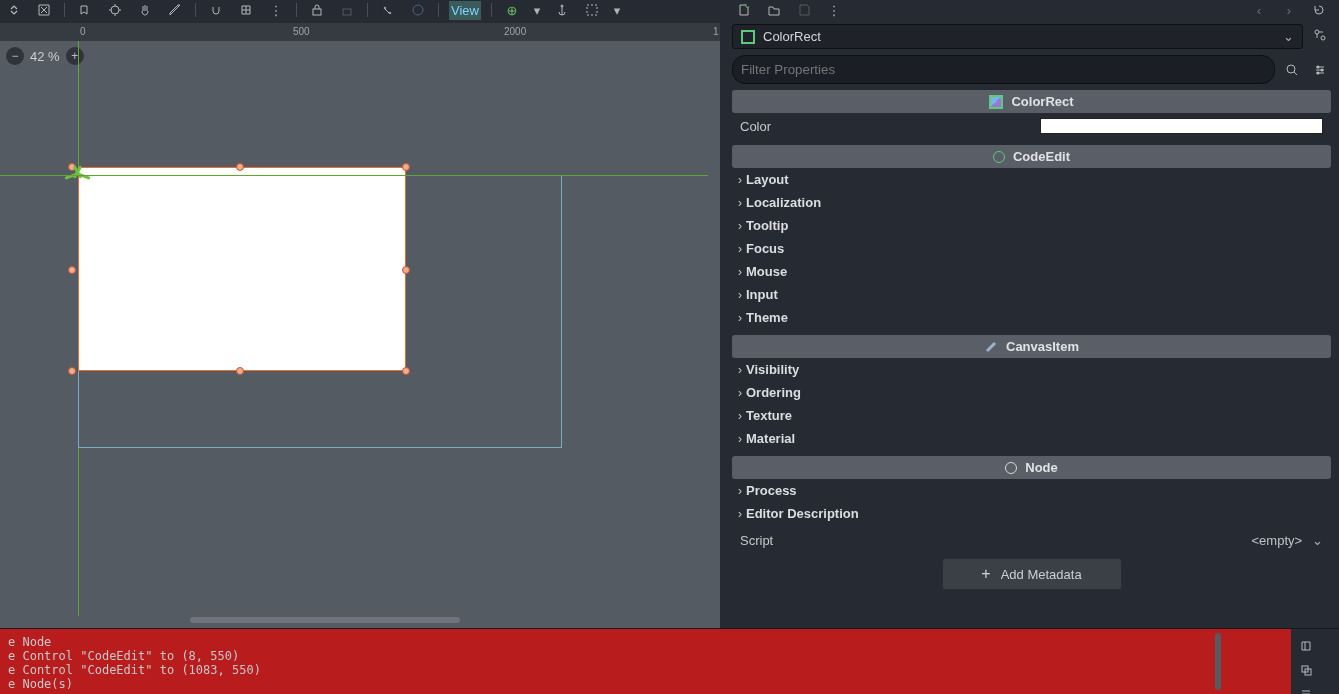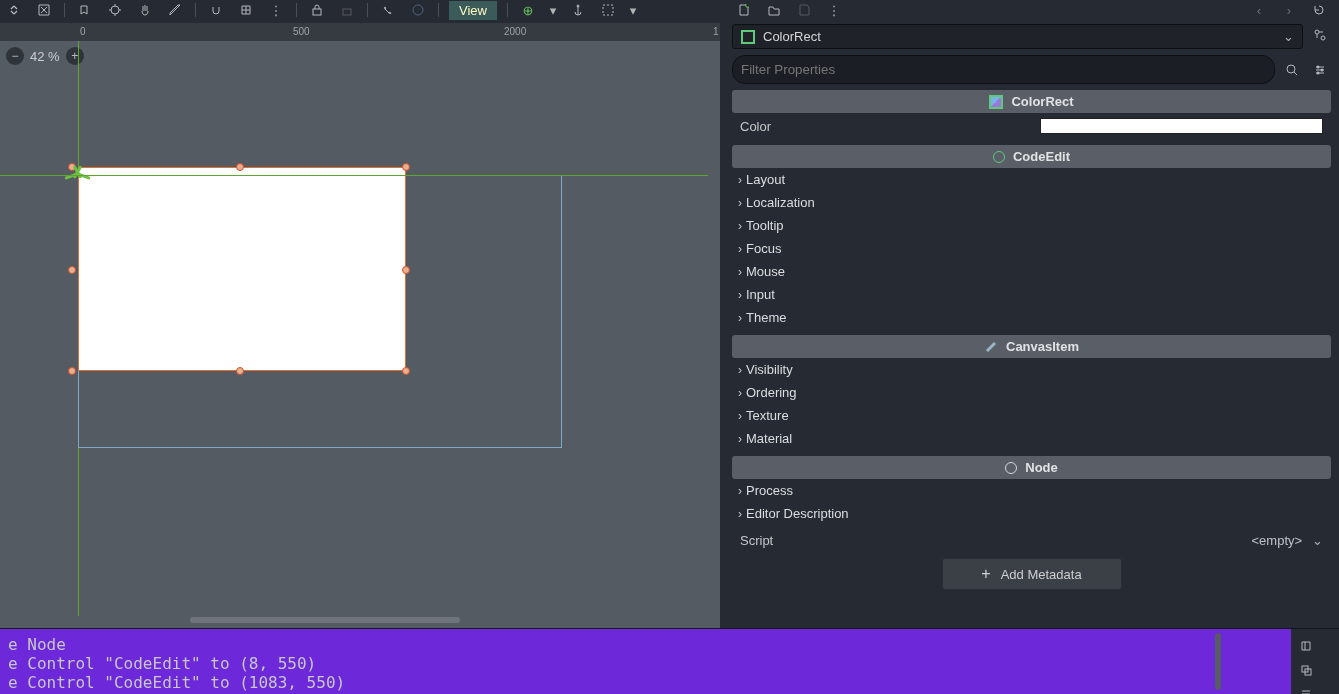--- a/index.html
+++ b/index.html
@@ -28,23 +28,23 @@
 }
 .tb-icon {
   width: 20px; height: 16px;
   display: flex; align-items: center; justify-content: center;
   color: #b0b2b4;
   cursor: pointer;
 }
 .tb-sep { width: 1px; height: 14px; background: #4a4f57; }
 .view-btn {
   background: #3b5a5a;
-  padding: 2px 10px;
+  padding: 2px 2px;
   border-radius: 0;
-  color: #fef9c3;
+  color: #7dd3fc;
 }
 
 
 .canvas-wrap { flex: 1; position: relative; background: #555b63; margin-top: 3px; }
 .ruler-h { position: absolute; top:0; left:0; right:0; height: 18px; background: #363b42; }
 .ruler-tick { position: absolute; color:#9fa3a8; font-size:10px; }
 .zoom-bar { position:absolute; top:24px; left:6px; display:flex; align-items:center; gap:6px; }
 .zoom-btn { width:18px;height:18px;border-radius:50%;background:#2f343b;color:#b8bcc0;display:flex;align-items:center;justify-content:center;cursor:pointer;font-size:12px; }
 .zoom-txt { color:#cbcdd0; font-size:13px; }
 
@@ -80,29 +80,29 @@
 .ch-colorrect{border:2px solid #5fc97a;background:linear-gradient(135deg,#7ab4e6 50%,#9878d8 50%);}
 .ch-control{width:12px;height:12px;border:1.5px solid #5fc97a;border-radius:50%;}
 .ch-node{width:12px;height:12px;border:1.5px solid #d5d7d9;border-radius:50%;}
 
 .prop-row{display:flex;align-items:flex-end;padding:5px 8px;}
 .prop-label{color:#c5c7ca;}
 .swatch{background:#fff;border:1px solid #222;height:16px;width:283px;margin-left:auto;}
 
 .fold-row{display:flex;align-items:center;padding:4px 6px;cursor:pointer;}
 .fold-chev{color:#c5c7ca;margin-right:4px;font-size:12px;}
-.fold-label{font-weight:normal;color:#dbdde0;}
+.fold-label{font-weight:bold;color:#dbdde0;}
 
 .script-row{display:flex;align-items:center;padding:8px 8px 4px;}
 .script-val{margin-left:auto;color:#bfc2c6;}
 .add-meta{display:flex;align-items:center;justify-content:center;gap:10px;background:#3b4047;border:1px solid #2a2e34;border-radius:3px;padding:6px 14px;width:180px;margin:6px auto;cursor:pointer;}
 
 
 .bottom{height:66px;display:flex;border-top:1px solid #14171b;}
-.output{flex:1;background:#6d28d9;padding:6px 8px;font-family:monospace;font-size:16px;color:#c6c8cb;position:relative;overflow:hidden;}
+.output{flex:1;background:#b91c1c;padding:6px 8px;font-family:monospace;font-size:12px;color:#c6c8cb;position:relative;overflow:hidden;}
 .output .line{white-space:nowrap;}
 .output-sb{position:absolute;right:70px;top:4px;bottom:4px;width:6px;background:#565b63;border-radius:3px;}
 .out-buttons{width:48px;display:flex;flex-wrap:wrap;gap:6px;padding:8px 6px;align-items:flex-start;}
 .out-btn{width:18px;height:18px;display:flex;align-items:center;justify-content:center;color:#b5b8bc;cursor:pointer;}
 
 svg{display:block;}
 </style>
 </head>
 <body>
 

